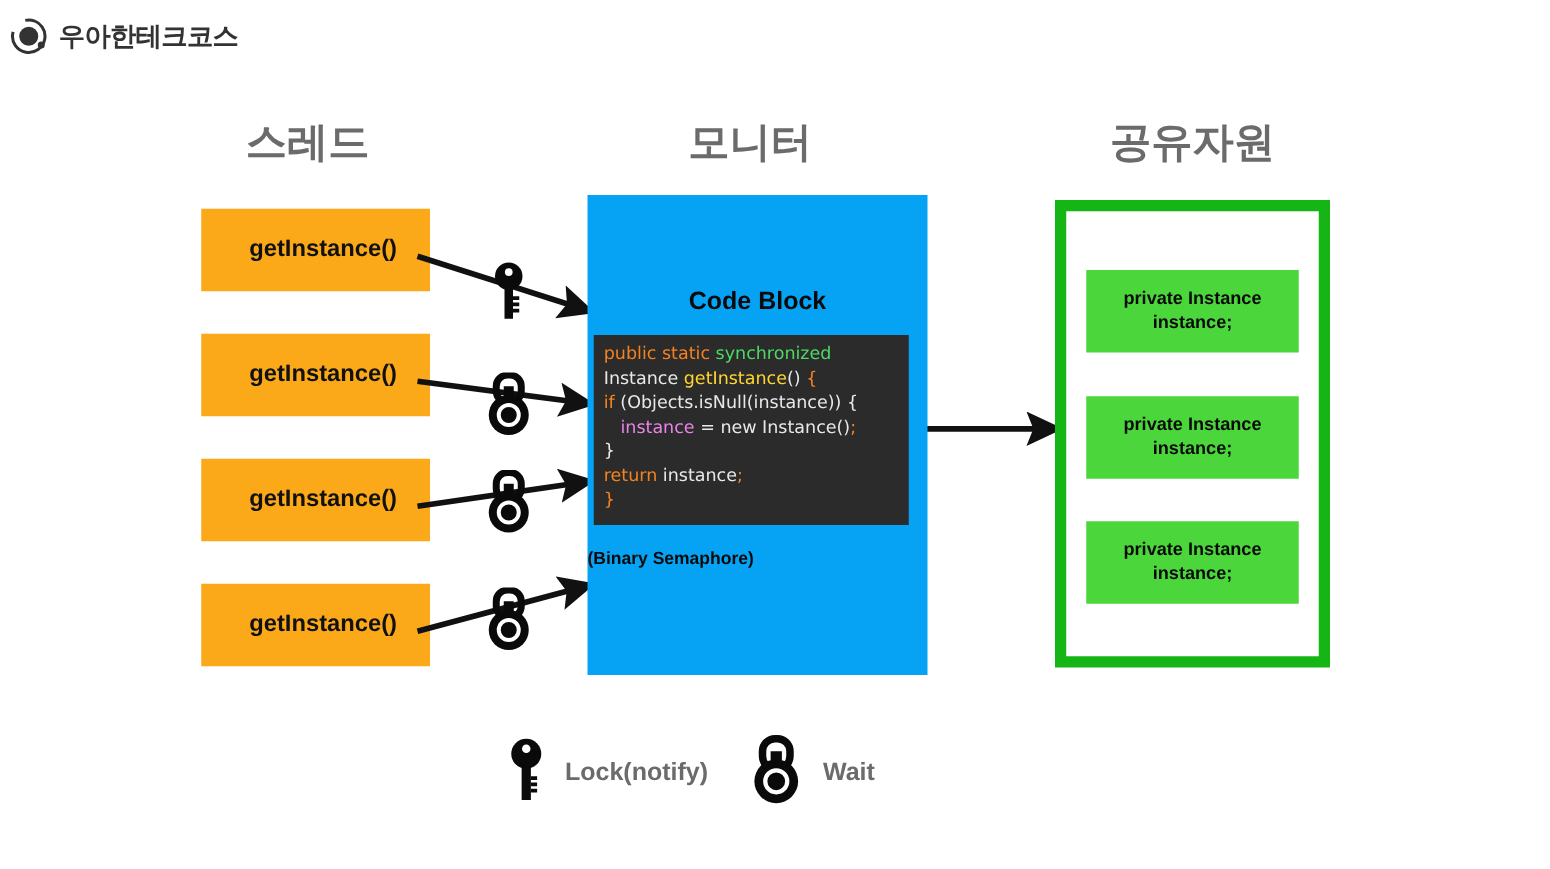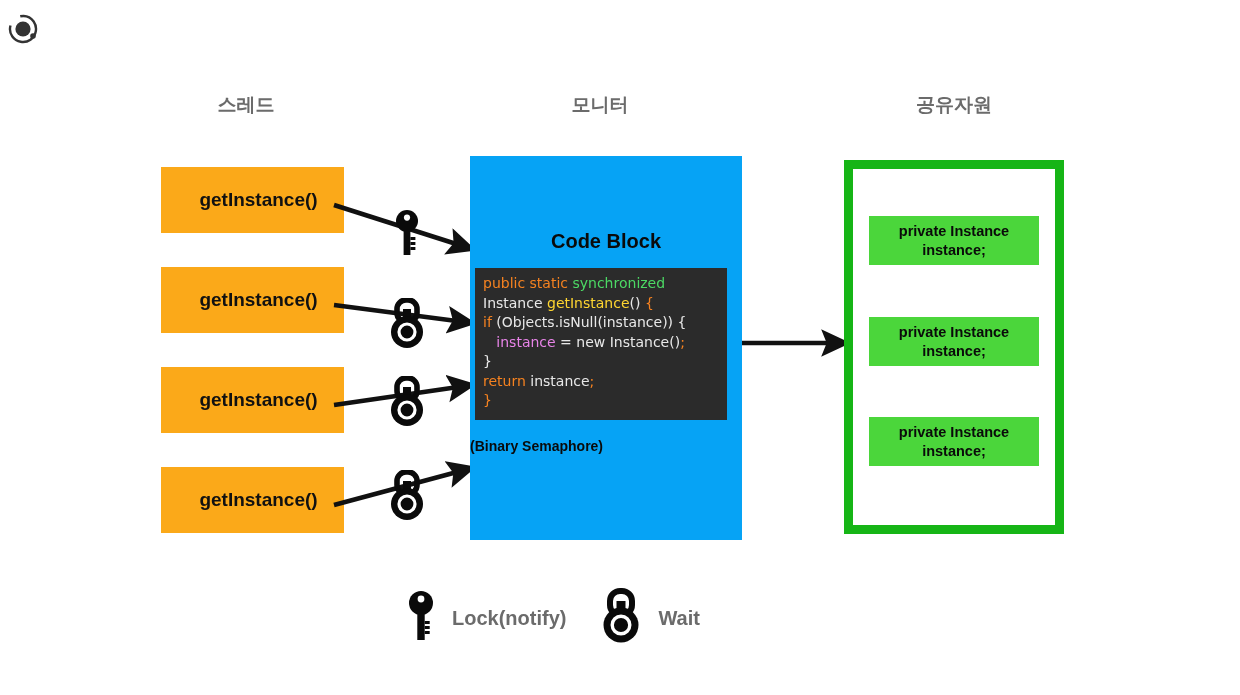--- a/index.html
+++ b/index.html
@@ -35,21 +35,21 @@
     font-size: 21px;
     font-weight: bold;
     color: #333333;
     letter-spacing: -0.5px;
     white-space: nowrap;
   }
 
   
   .col-head {
     position: absolute;
-    font-size: 19px;
+    font-size: 33px;
     font-weight: bold;
     color: #6b6b6b;
     text-align: center;
     white-space: nowrap;
     transform: translateX(-50%);
   }
   #head-thread   { left: 246px; top: 92px; }
   #head-monitor  { left: 600px; top: 92px; }
   #head-resource { left: 954px; top: 92px; }
 
@@ -135,21 +135,21 @@
     width: 220px;
     height: 374px;
     border: 9px solid #16B516;
     box-sizing: border-box;
     background: #ffffff;
   }
   .resource-box {
     position: absolute;
     left: 869px;
     width: 170px;
-    height: 49px;
+    height: 66px;
     background: #4BD63B;
     display: flex;
     align-items: center;
     justify-content: center;
     text-align: center;
     font-size: 14.5px;
     font-weight: bold;
     color: #0a0a0a;
     line-height: 19px;
   }
@@ -196,20 +196,21 @@
 <body>
 
 <div class="brand">
   <div class="brand-mark">
     <svg width="30" height="30" viewBox="0 0 30 30">
       <circle cx="15" cy="15" r="13" fill="none" stroke="#333" stroke-width="2.4" stroke-dasharray="52 14" transform="rotate(-35 15 15)"></circle>
       <circle cx="15" cy="15" r="7.6" fill="#333"></circle>
       <circle cx="25" cy="22" r="2.8" fill="#333"></circle>
     </svg>
   </div>
+  <div class="brand-text">우아한테크코스</div>
 </div>
 
 <div class="col-head" id="head-thread">스레드</div>
 <div class="col-head" id="head-monitor">모니터</div>
 <div class="col-head" id="head-resource">공유자원</div>
 
 <div class="thread-box" id="thread-0">getInstance()</div>
 <div class="thread-box" id="thread-1">getInstance()</div>
 <div class="thread-box" id="thread-2">getInstance()</div>
 <div class="thread-box" id="thread-3">getInstance()</div>

